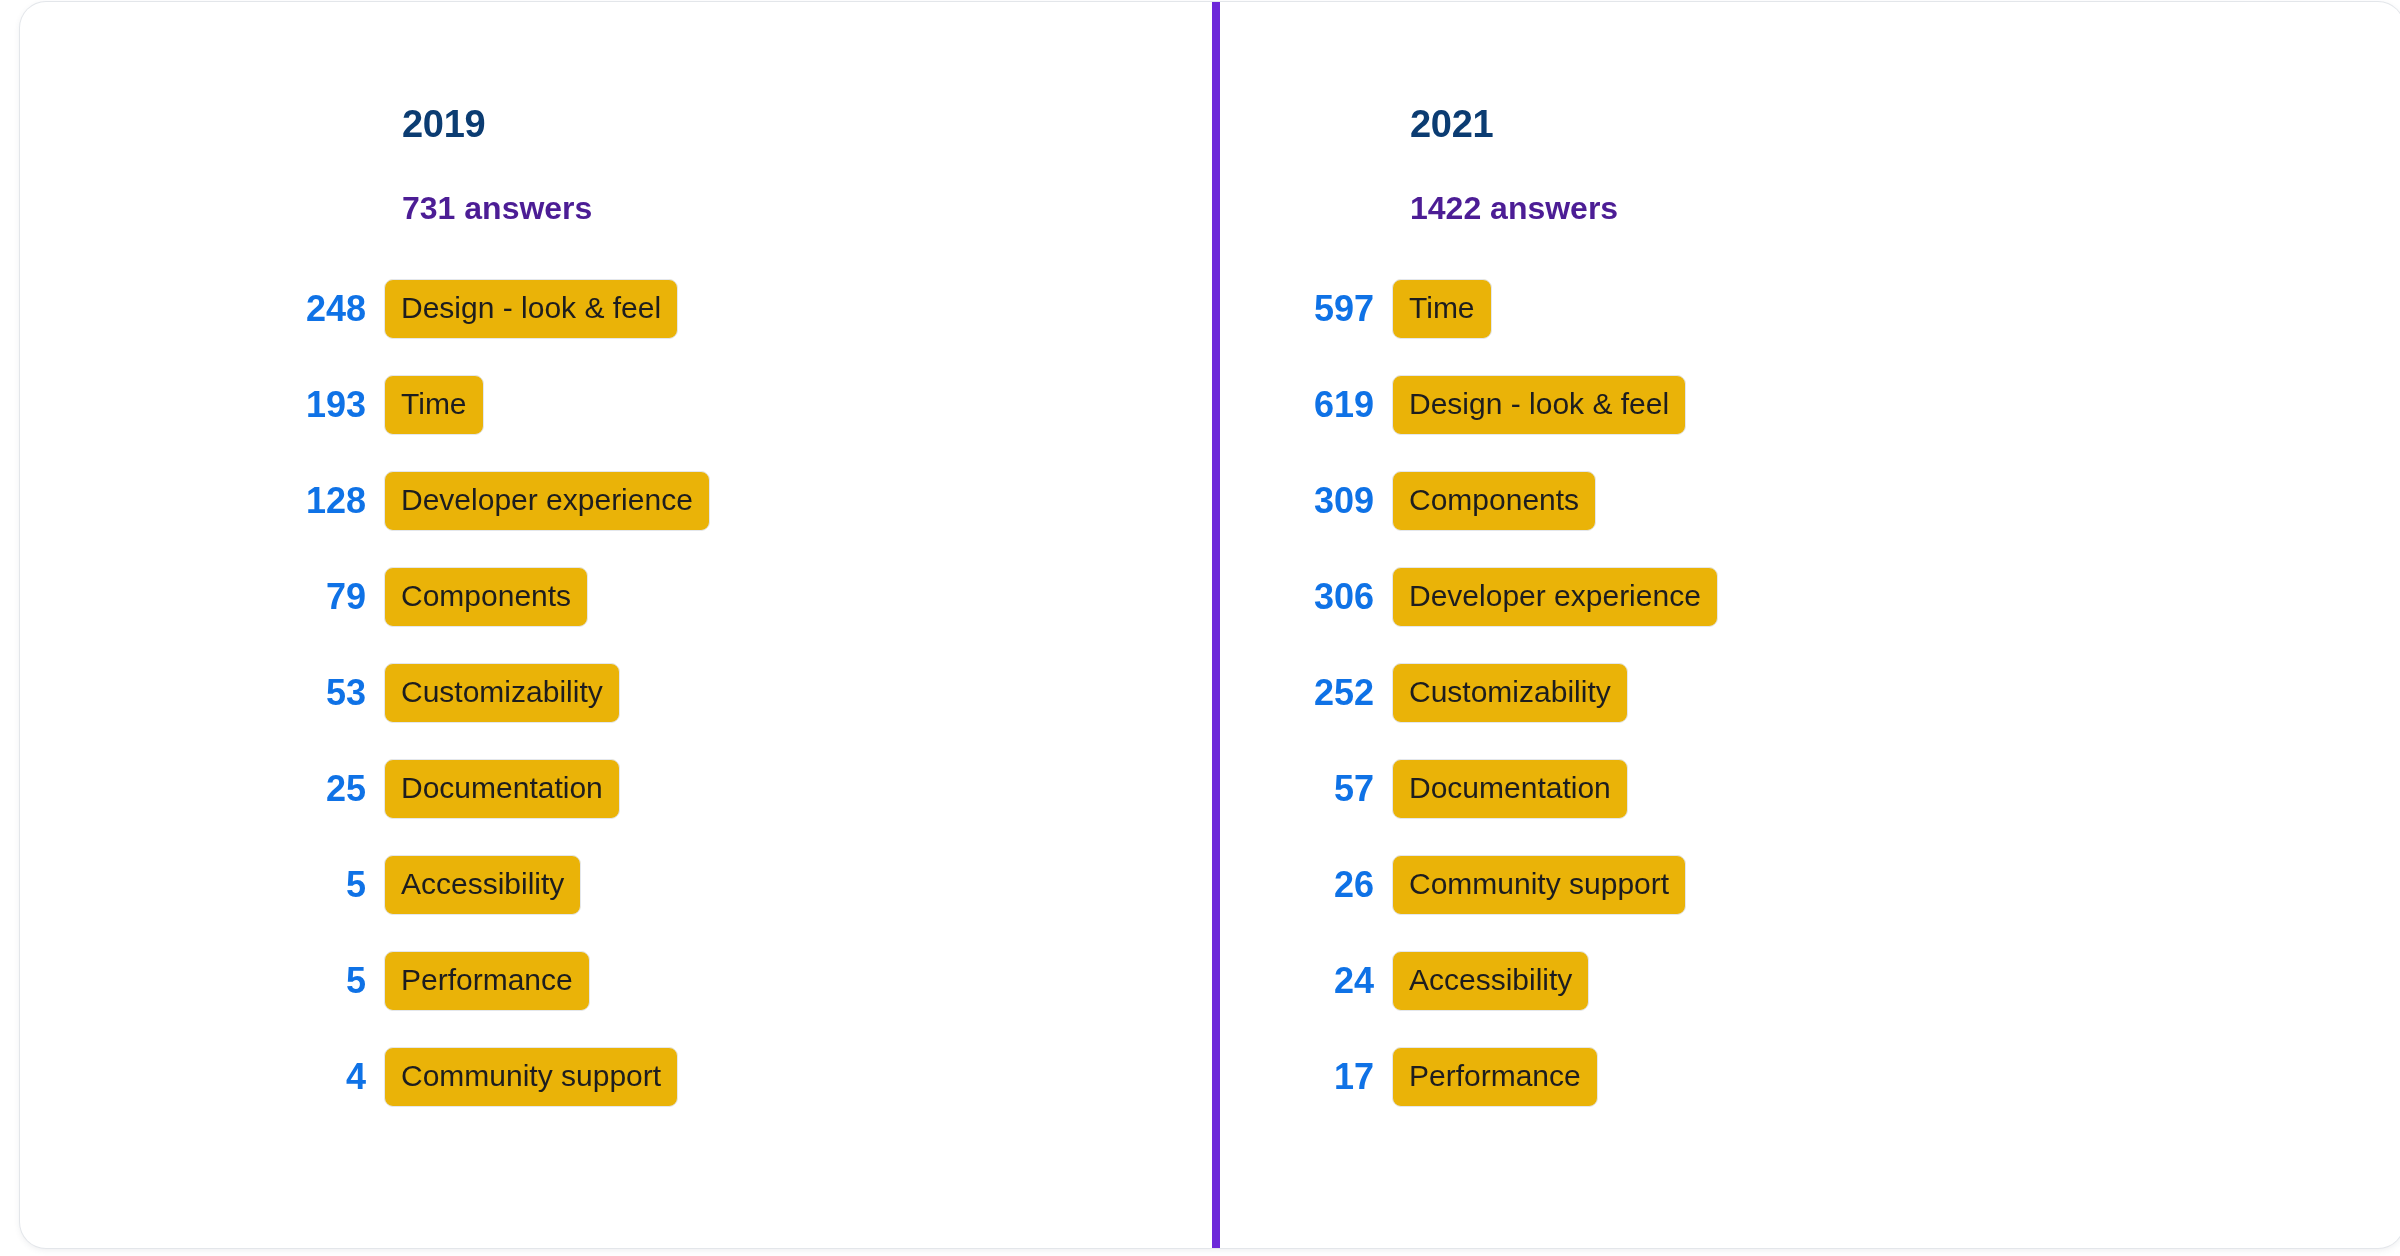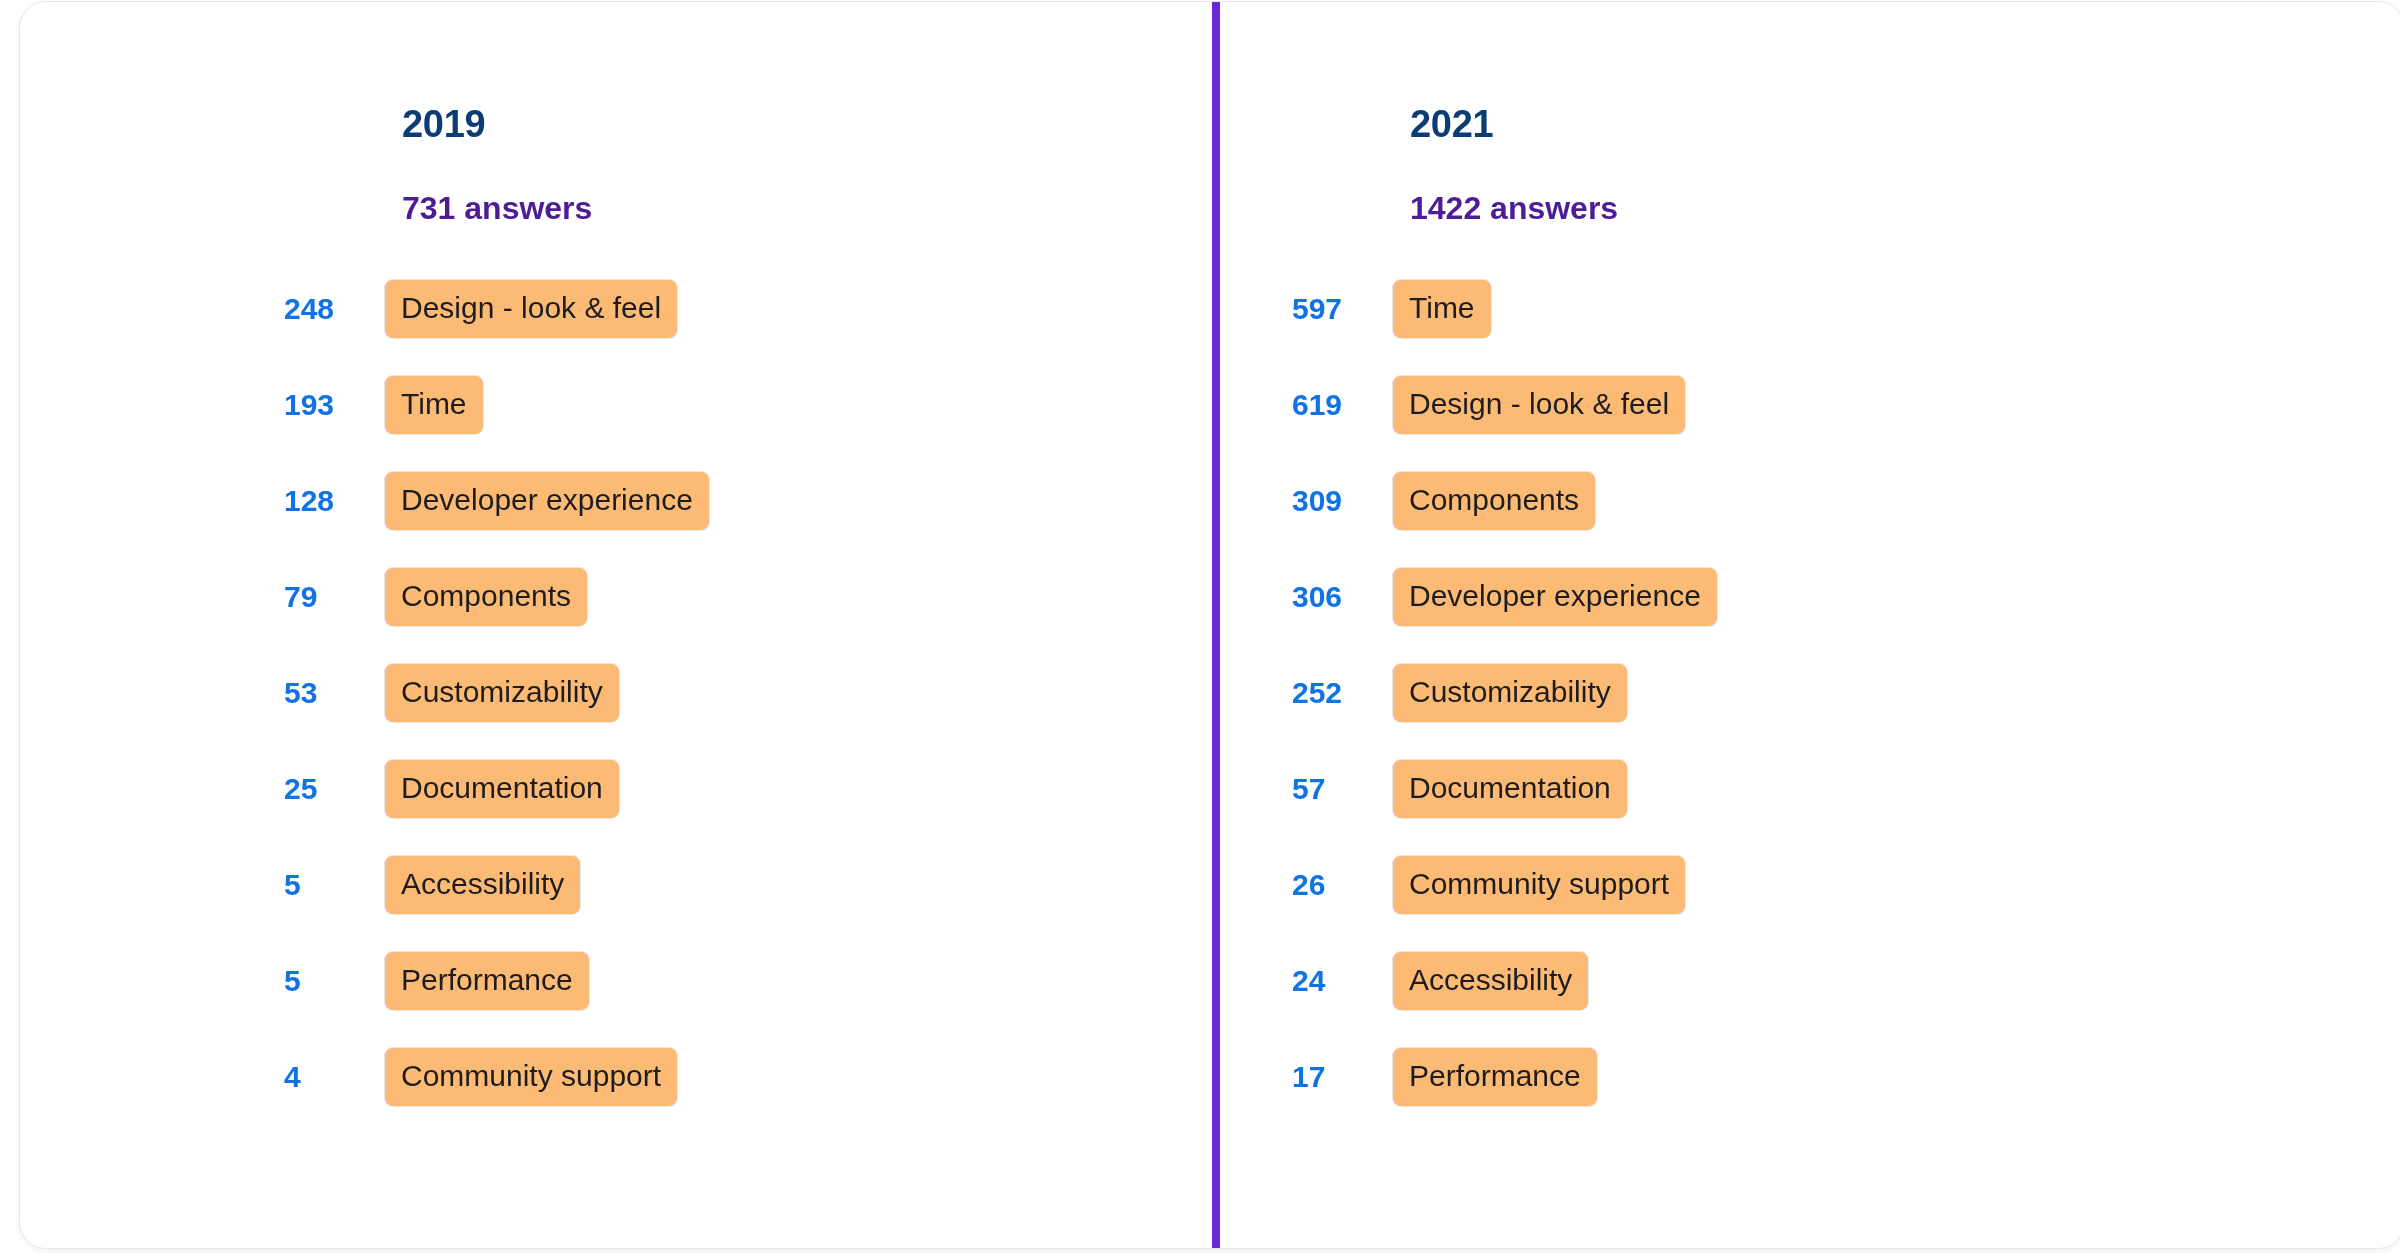--- a/index.html
+++ b/index.html
@@ -82,35 +82,35 @@
   .row {
     display: flex;
     flex-direction: row;
     align-items: center;
     height: 70px;
     margin-bottom: 26px;
   }
 
   .row-count {
     width: 100px;
-    text-align: left;
-    font-size: 30px;
+    text-align: right;
+    font-size: 36px;
     font-weight: 700;
     color: #0f72e6;
     padding-right: 18px;
     box-sizing: border-box;
     line-height: 1;
     white-space: nowrap;
   }
 
   .row-label {
     display: inline-block;
     border: 1px solid #e4e7ec;
     border-radius: 9px;
-    background: #fdba74;
+    background: #eab308;
     padding: 12px 16px 14px 16px;
     font-size: 30px;
     font-weight: 400;
     color: #1d1d1f;
     line-height: 1.08;
     white-space: nowrap;
   }
 </style>
 </head>
 <body>

